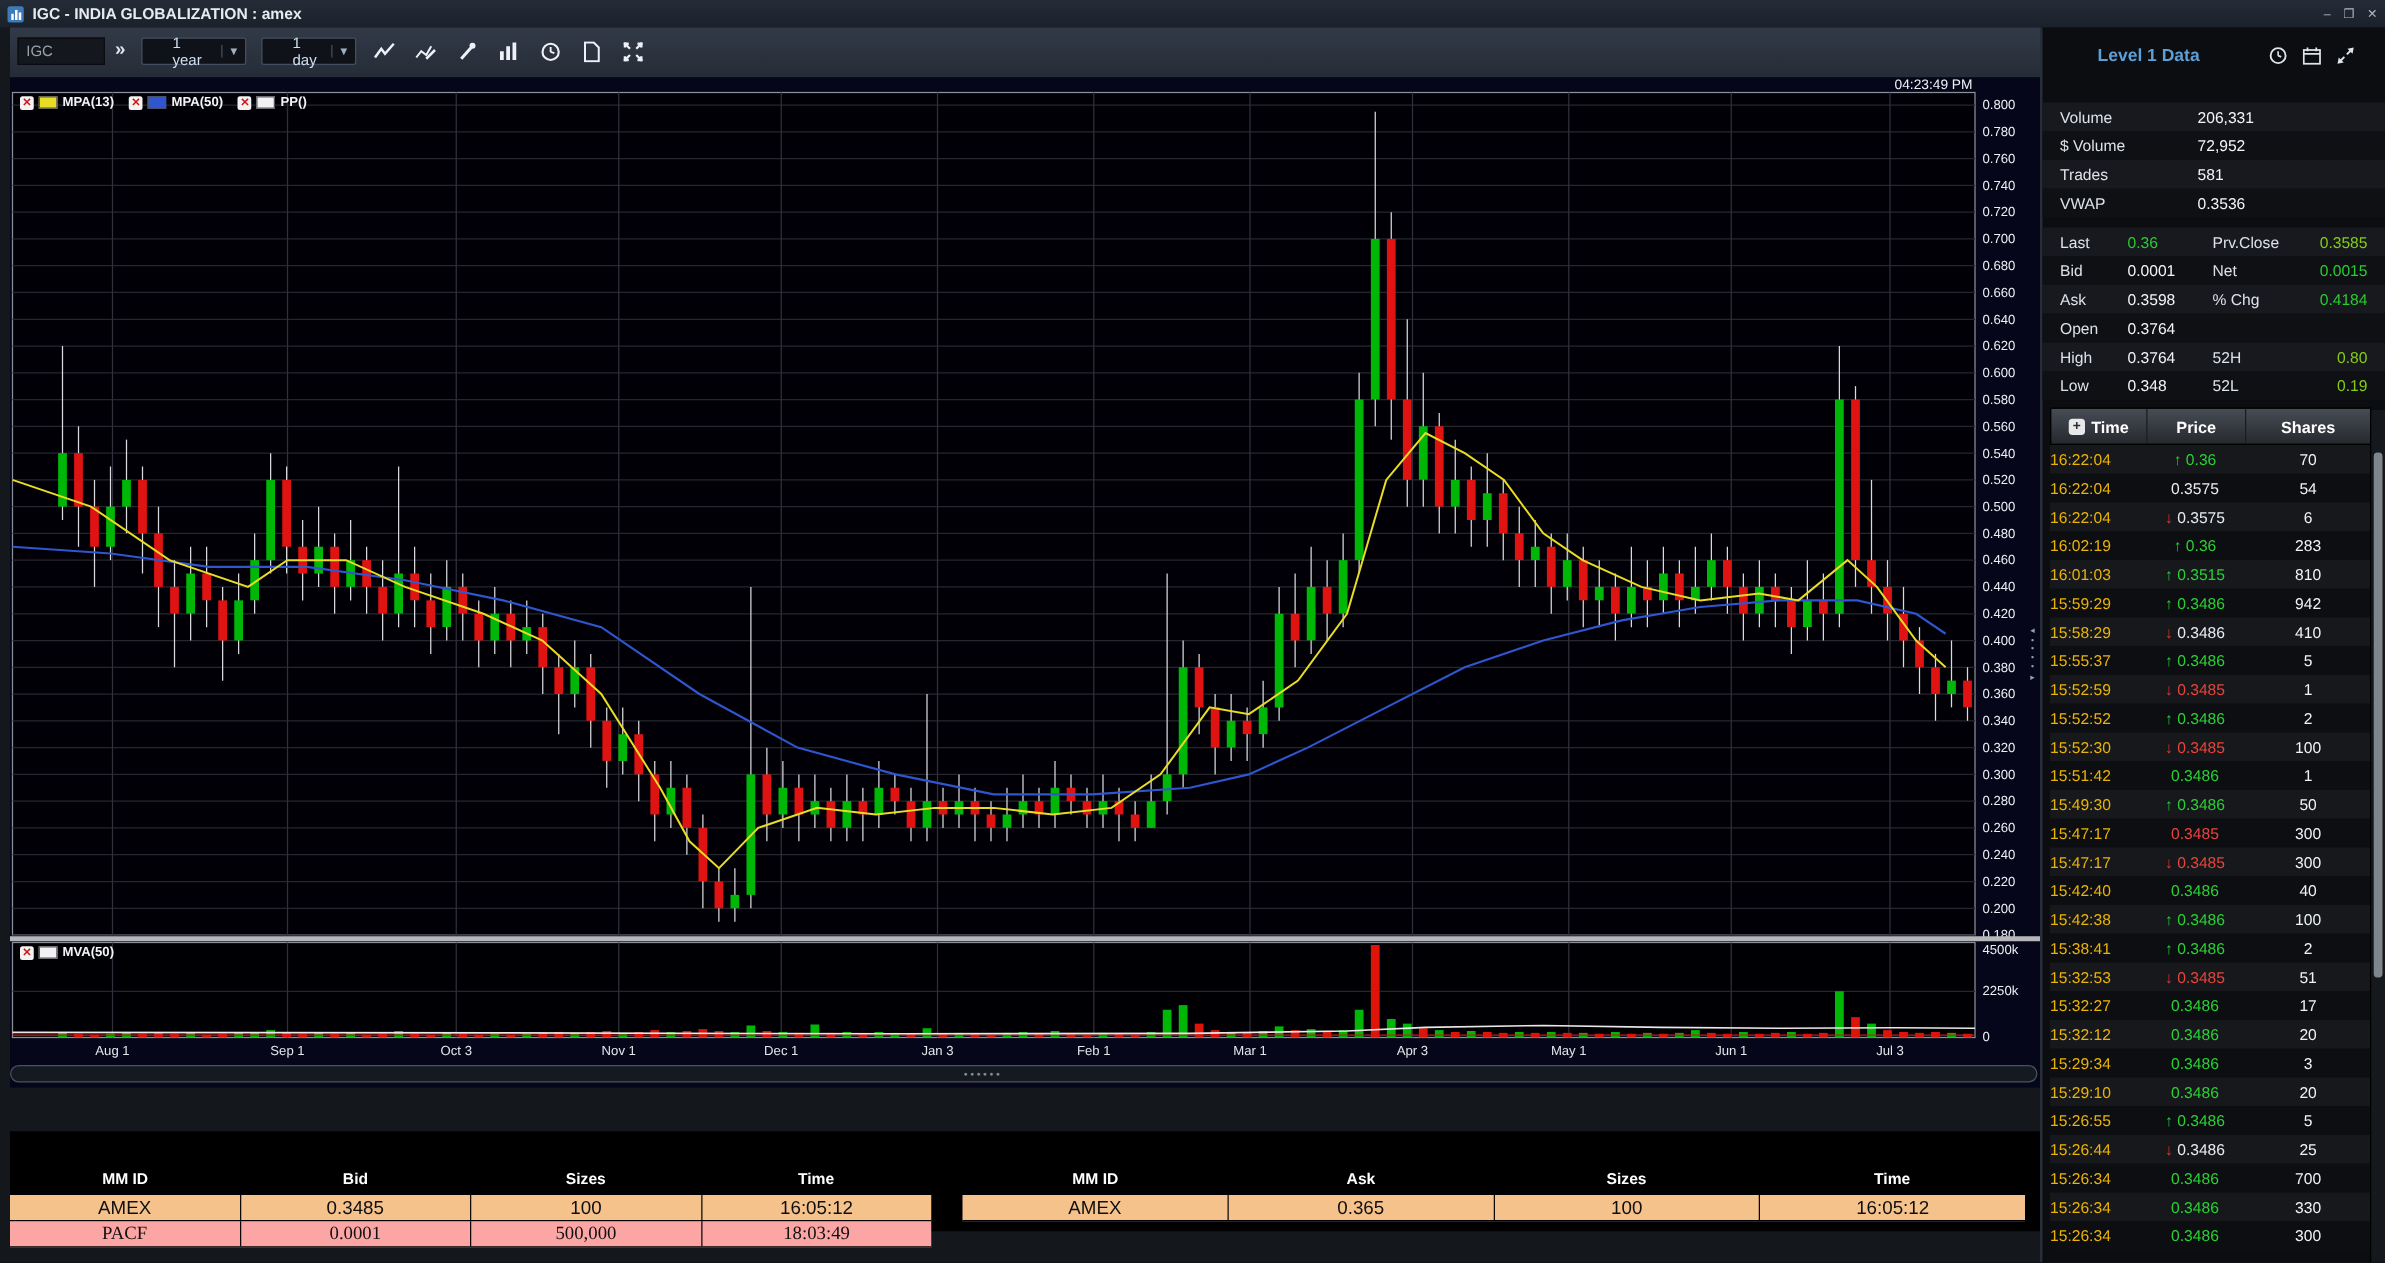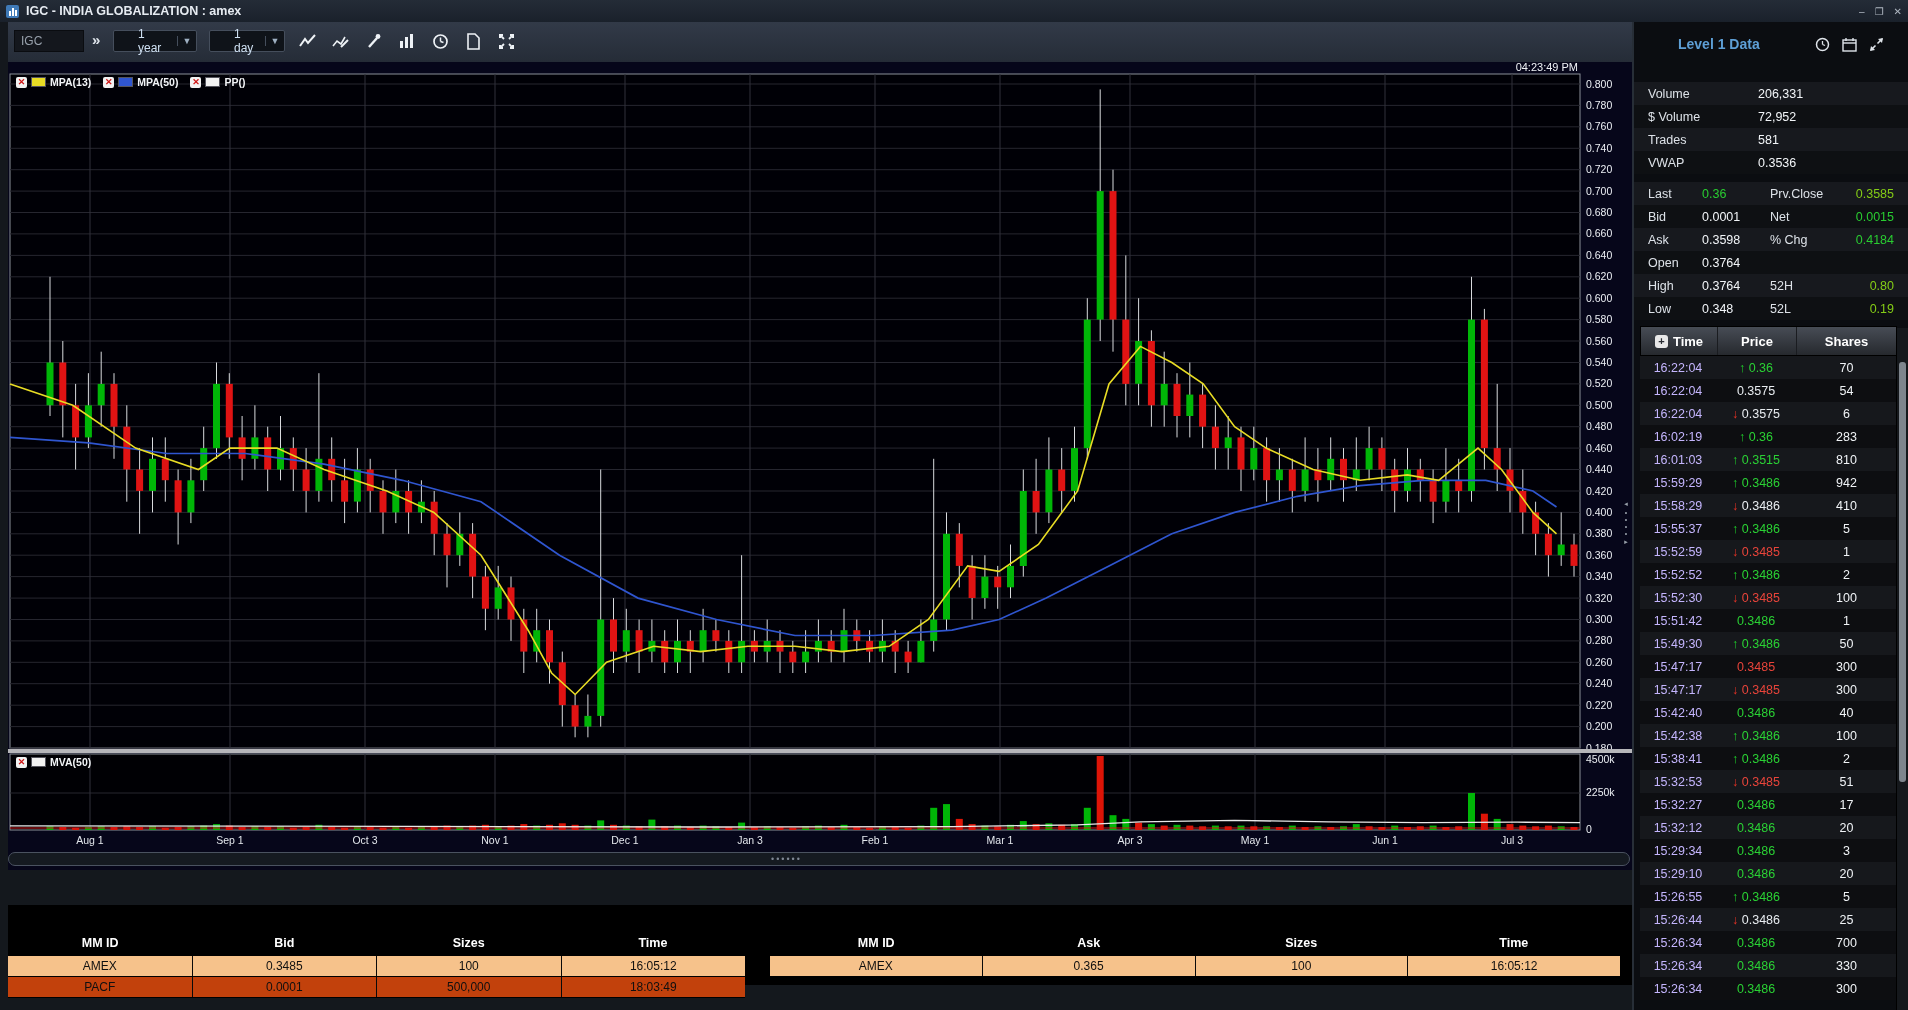--- a/index.html
+++ b/index.html
@@ -52,25 +52,25 @@
     border-bottom:none;color:#c2cad4;border-radius:2px 2px 0 0;cursor:default;}
   .tab.active{background:#0a0e14;color:#61a0d8;}
   
   #bottom{position:absolute;left:8px;top:905px;width:1624px;height:80px;background:#000;}
   .l2table{position:absolute;top:25px;}
   #l2bid{left:0;width:737px;}
   #l2ask{left:762px;width:850px;}
   .l2head{display:flex;height:26px;align-items:center;background:#000;}
   .l2head .c{flex:1;text-align:center;color:#fff;font-weight:bold;font-size:12.5px;}
   .l2row{display:flex;height:20px;align-items:center;border-bottom:1px solid #000;}
-  .l2row .c{flex:1;text-align:center;color:#101010;font-size:12px;border-right:1.5px solid #0a0a0a;height:100%;
+  .l2row .c{flex:1;text-align:center;color:#101010;font-size:15px;border-right:1.5px solid #0a0a0a;height:100%;
     display:flex;align-items:center;justify-content:center;}
   .l2row .c:last-child{border-right:none;}
   .l2row.peach{background:#f6c28b;}
-  .l2row.mint{background:#c2410c;}
+  .l2row.mint{background:#fca5a5;font-family:Liberation Serif, serif;}
   
   #rpanel{position:absolute;left:1632px;top:22px;width:276px;height:988px;background:#0b0d11;
     border-left:2px solid #272e37;box-sizing:border-box;}
   #rp-head{height:44px;display:flex;align-items:center;}
   #rp-title{padding-left:44px;color:#5e9fd6;font-weight:bold;font-size:14px;}
   #rp-icons{margin-left:auto;margin-right:24px;display:flex;gap:11px;align-items:center;}
   #rp-icons .picon{width:16px;height:16px;display:flex;align-items:center;justify-content:center;cursor:default;}
   .statrow{height:23px;display:flex;align-items:center;font-size:12.5px;}
   .statrow .lb{padding-left:14px;width:110px;color:#dde2e8;}
   .statrow .vl{color:#f2f5f8;}
@@ -87,21 +87,21 @@
   #tape-head{display:flex;height:30px;align-items:center;background:linear-gradient(#474c55,#26292e);
     border:1px solid #000;box-sizing:border-box;}
   #tape-head .c{text-align:center;color:#fff;font-weight:bold;font-size:13px;display:flex;align-items:center;justify-content:center;gap:5px;}
   #tape-head .c1{width:76px;}#tape-head .c2{width:80px;border-left:1px solid #1a1c20;border-right:1px solid #1a1c20;height:100%;box-sizing:border-box;}
   #tape-head .c3{flex:1;}
   .plusbox{width:13px;height:13px;background:#e8e8e8;border-radius:3px;color:#2a2d33;font-size:11px;font-weight:bold;
     display:flex;align-items:center;justify-content:center;line-height:1;}
   .trow{display:flex;height:23px;align-items:center;font-size:12.5px;}
   .trow:nth-child(odd){background:#16181c;}
   .trow:nth-child(even){background:#0d0e11;}
-  .trow .tc{width:76px;text-align:center;color:#c4b5fd;}
+  .trow .tc{width:76px;text-align:left;color:#eab308;}
   .trow .pc{width:80px;text-align:center;}
   .trow .sc{flex:1;text-align:center;color:#f0f3f6;}
   .arr-up{color:#1fcf2a;font-weight:bold;}
   .arr-dn{color:#e33226;font-weight:bold;}
   
   #vscroll{position:absolute;right:0;top:306px;bottom:0;width:11px;background:#15181c;border-left:1px solid #000;}
   #vthumb{position:absolute;left:2px;top:34px;width:7px;height:420px;background:#7e858d;border-radius:3px;}
 </style>
 </head>
 <body>

